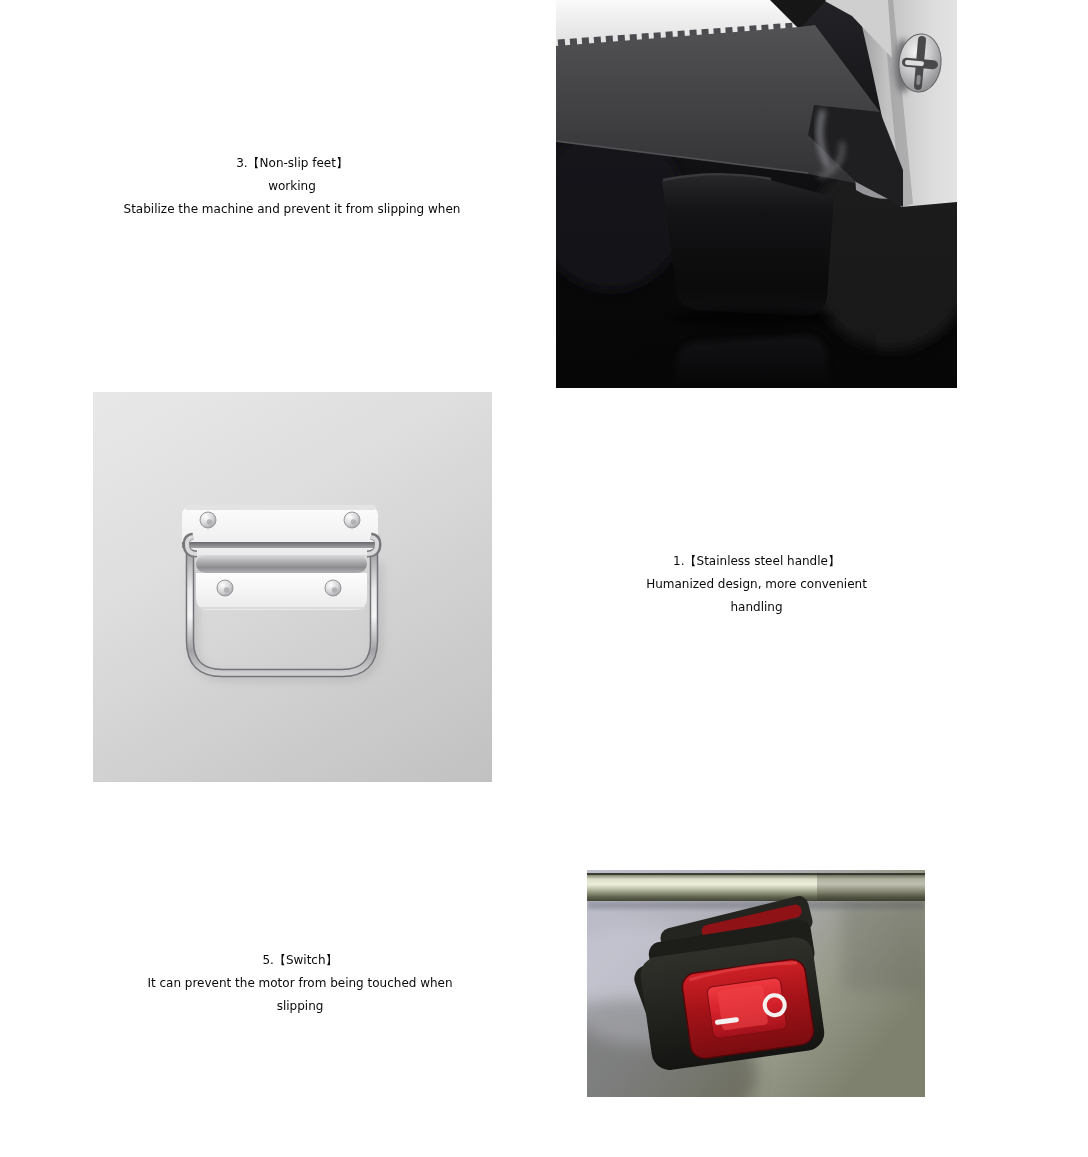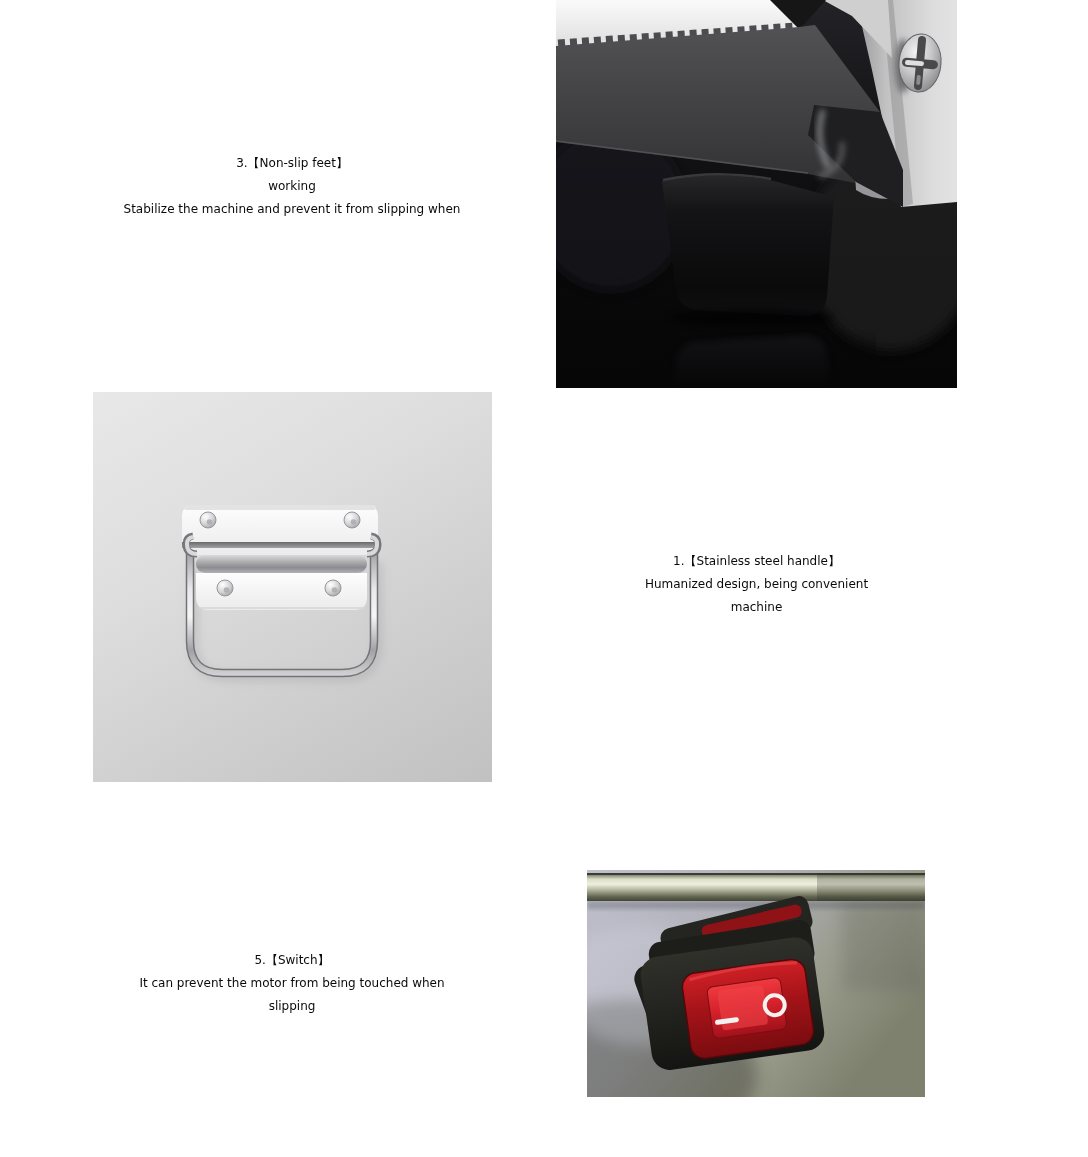--- a/index.html
+++ b/index.html
@@ -165,25 +165,25 @@
         <circle cx="132" cy="196" r="8" fill="url(#i2rivet)" stroke="#97979b" stroke-width="1"></circle>
         <circle cx="133.5" cy="198" r="2.8" fill="#a9a9ad" opacity="0.8"></circle>
         <circle cx="240" cy="196" r="8" fill="url(#i2rivet)" stroke="#97979b" stroke-width="1"></circle>
         <circle cx="241.5" cy="198" r="2.8" fill="#a9a9ad" opacity="0.8"></circle>
       </g>
     </svg>
   </div>
 
   <div class="text-block" style="left:556px;top:550px;width:401px">
     <div>1.【Stainless steel handle】</div>
-    <div>Humanized design, being convenient</div>
-    <div>machine</div>
-  </div>
-
-  <div class="text-block" style="left:0;top:949px;width:584px">
+    <div>Humanized design, more convenient</div>
+    <div>handling</div>
+  </div>
+
+  <div class="text-block" style="left:8px;top:949px;width:584px">
     <div>5.【Switch】</div>
     <div>It can prevent the motor from being touched when</div>
     <div>slipping</div>
   </div>
 
   <div class="photo" style="left:587px;top:870px;width:338px;height:227px">
     <svg viewBox="0 0 338 227" width="338" height="227">
       <defs>
         <linearGradient id="i3bg" x1="0" y1="0" x2="1" y2="0.55">
           <stop offset="0" stop-color="#bfc0cd"></stop>

